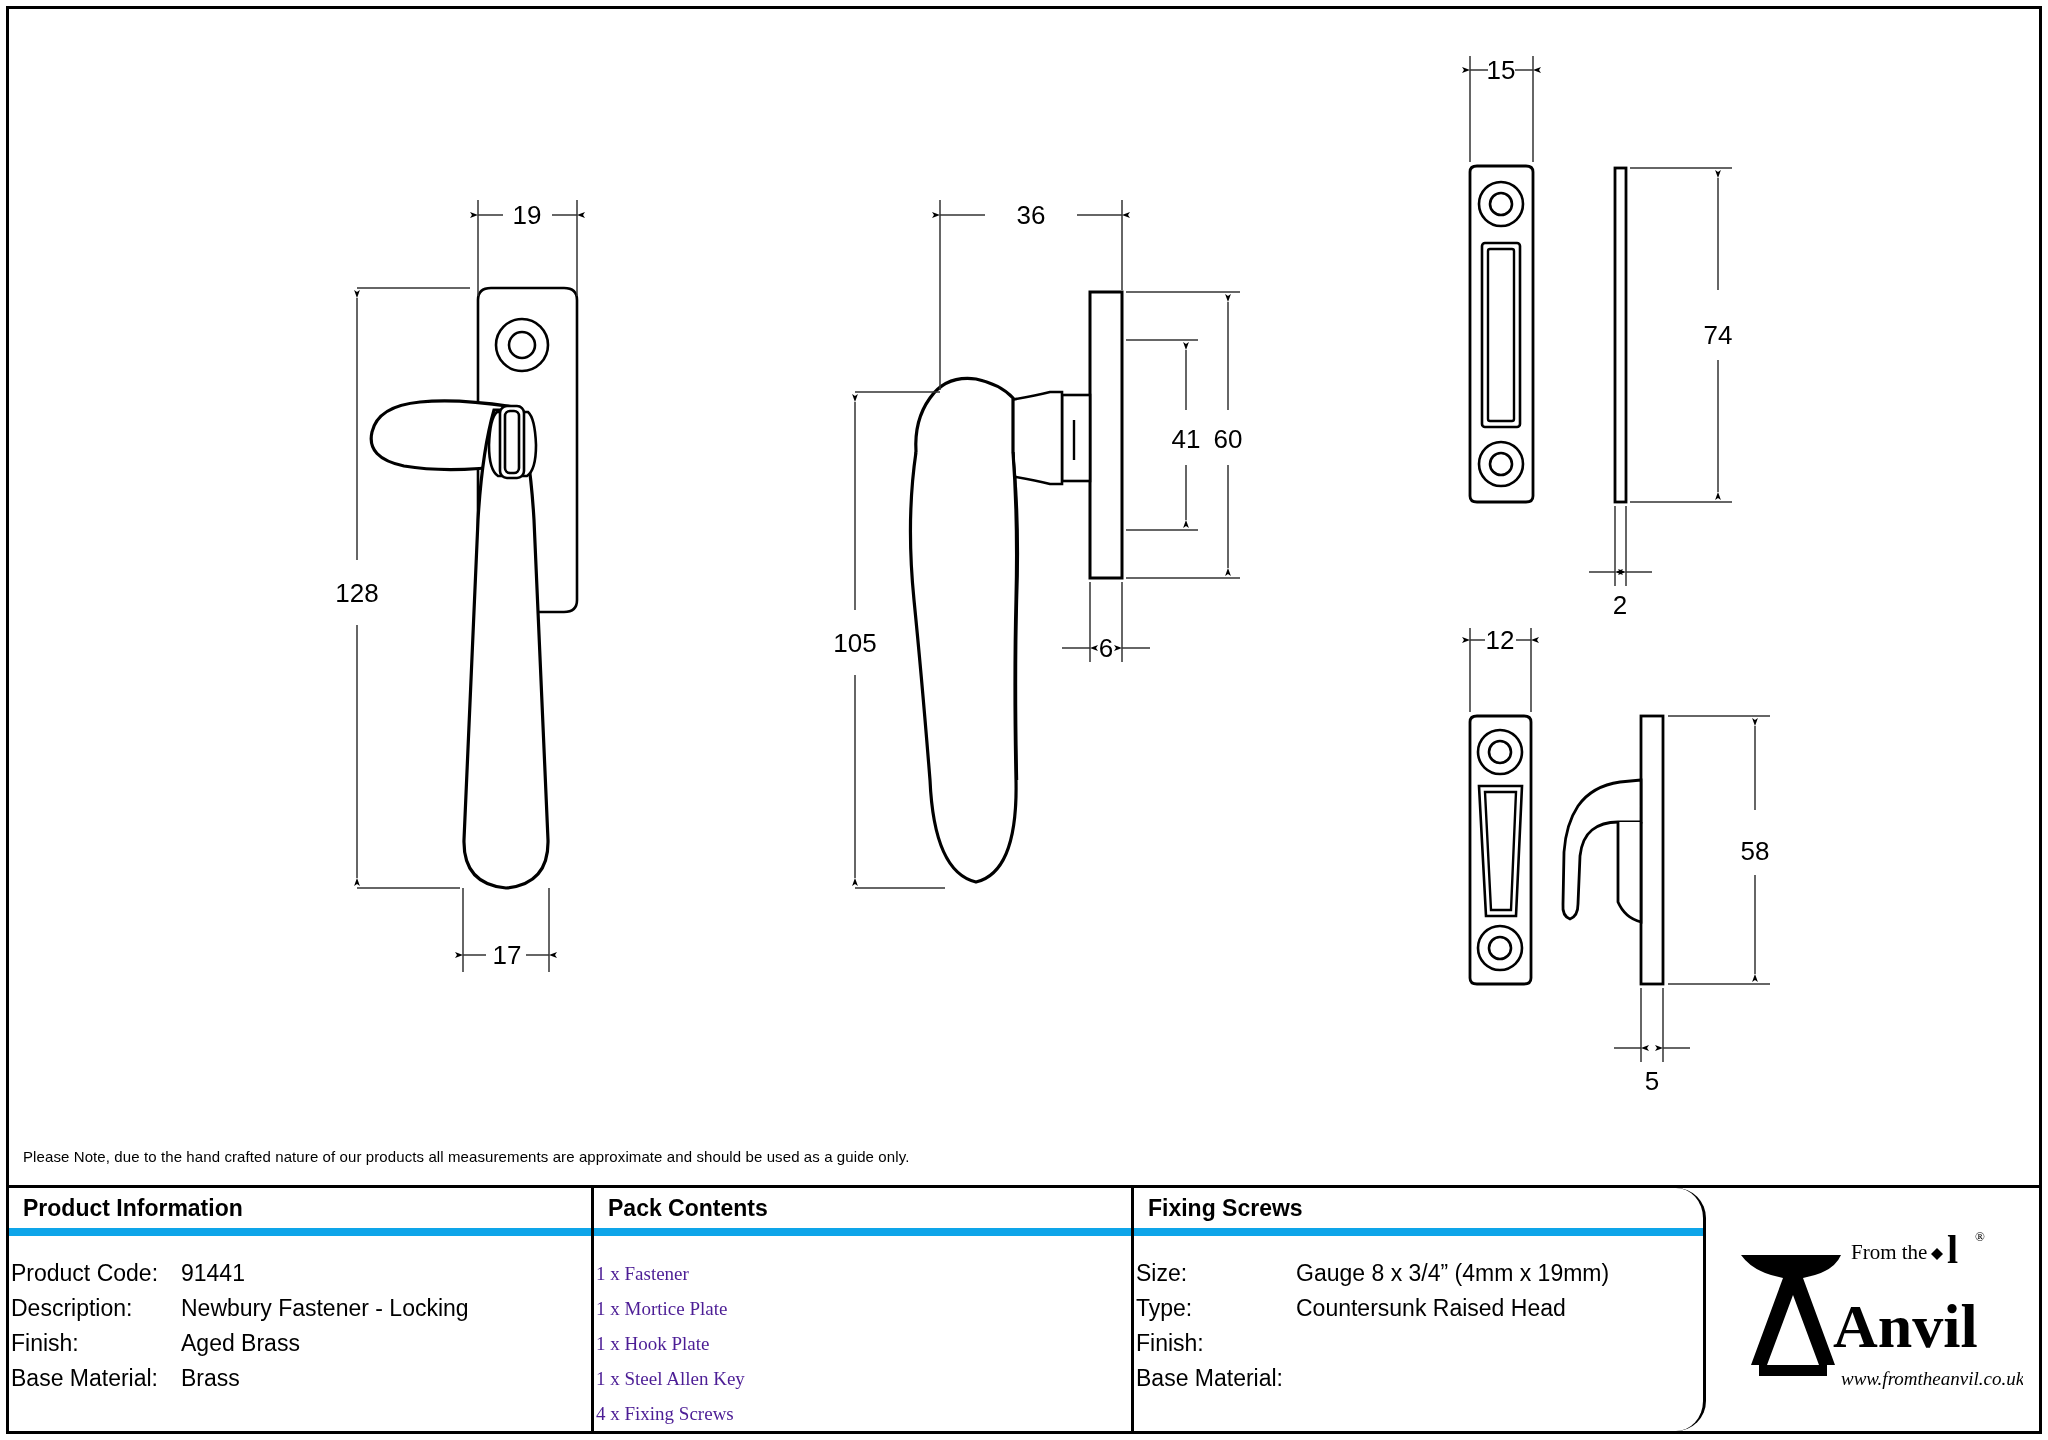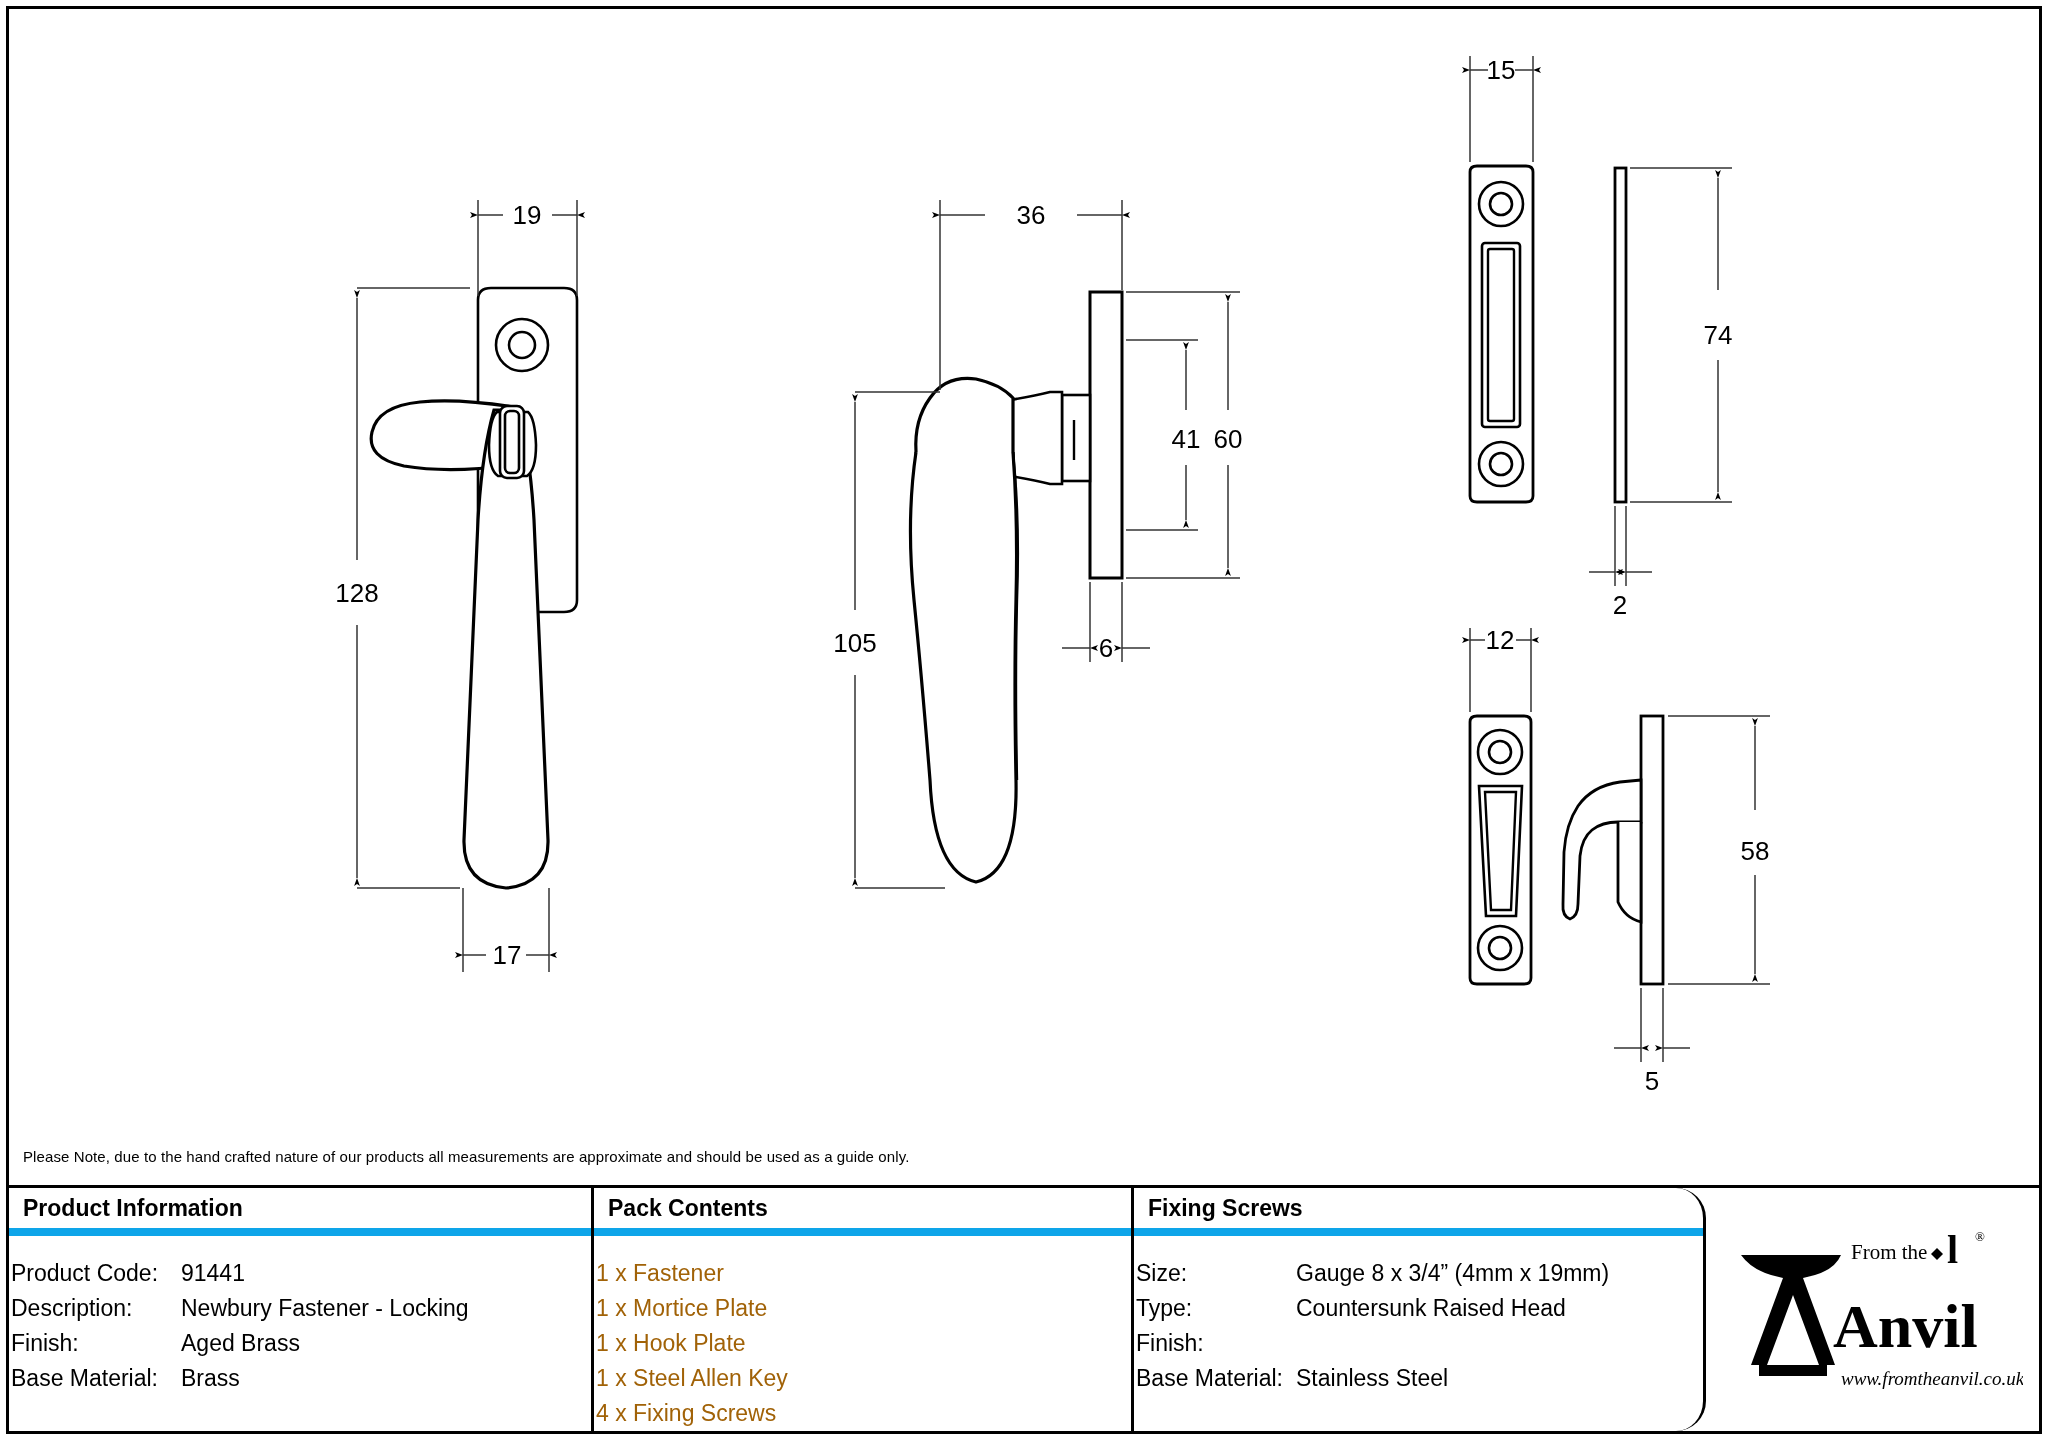--- a/index.html
+++ b/index.html
@@ -96,23 +96,24 @@
   .kv {
     display: flex;
     font-size: 23px;
     color: #000;
     line-height: 35px;
   }
   .kv .k { width: 170px; flex: 0 0 auto; }
   .kv .v { flex: 1 1 auto; }
   .tcol-3 .kv .k { width: 160px; }
   .li {
-    font-size: 23px;
-    color: #a16207;
+    font-size: 19px;
+    color: #4c1d95;
     line-height: 35px;
+    font-family: Liberation Serif, serif;
   }
   
   .logo-cell {
     position: absolute;
     left: 0;
     top: 0;
     width: 333px;
     height: 243px;
     display: flex;
     align-items: center;
@@ -421,21 +422,20 @@
         </div>
         <div class="kv">
           <span class="k">Type:</span>
           <span class="v">Countersunk Raised Head</span>
         </div>
         <div class="kv">
           <span class="k">Finish:</span>
         </div>
         <div class="kv">
           <span class="k">Base Material:</span>
-          <span class="v">Stainless Steel</span>
         </div>
       </div>
     </div>
 
     <div class="tcol tcol-4">
       <div class="logo-cell">
         <svg class="logo-svg" viewBox="0 0 300 190">
 
           <g fill="#000">
             <path d="M18 40

